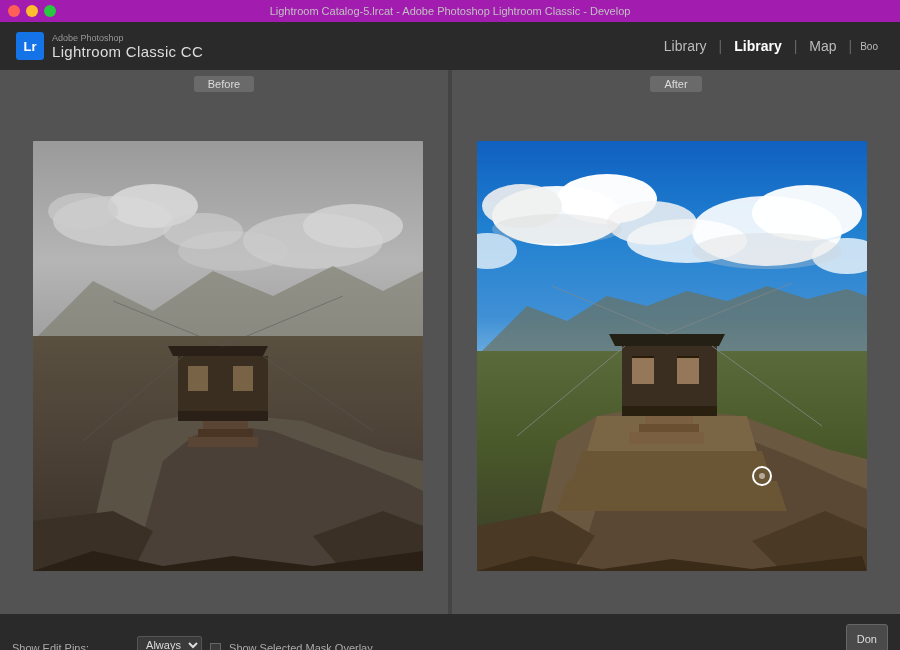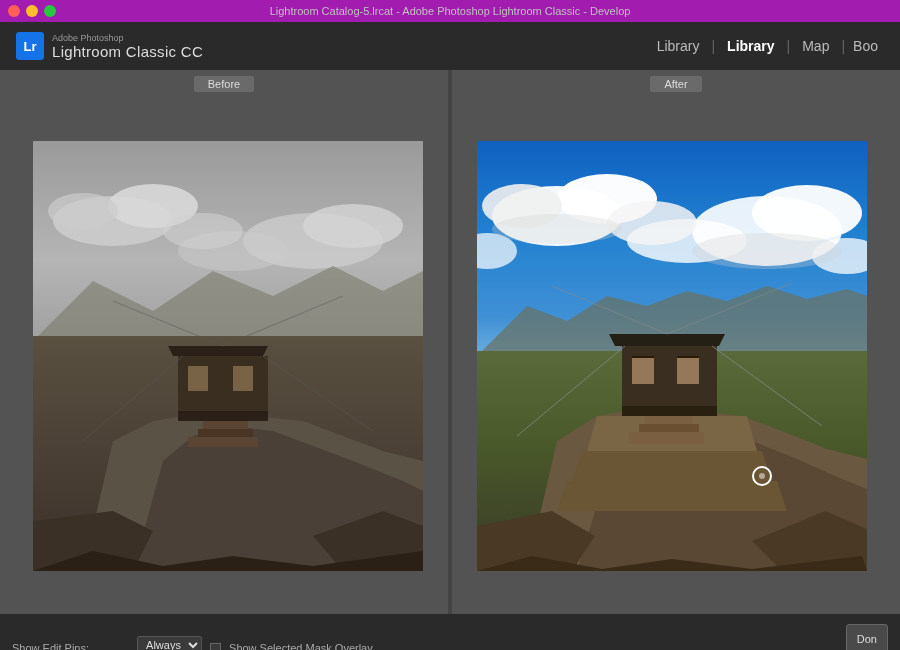--- a/index.html
+++ b/index.html
@@ -96,21 +96,21 @@
     }
     .nav-link.active {
       color: #fff;
       font-weight: 700;
     }
     .nav-separator {
       color: #666;
       font-size: 14px;
     }
     .nav-link-more {
-      font-size: 14px;
+      font-size: 10px;
       color: #bbb;
       padding: 4px 6px;
     }
 
     
     #content {
       width: 100%;
       height: calc(650px - 22px - 48px - 36px);
       background: #535353;
       display: flex;

